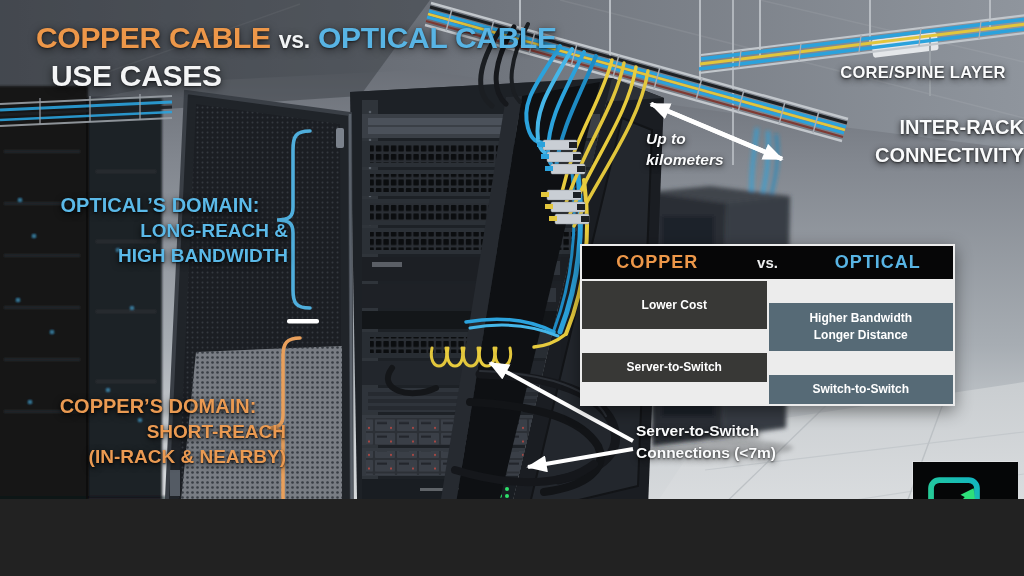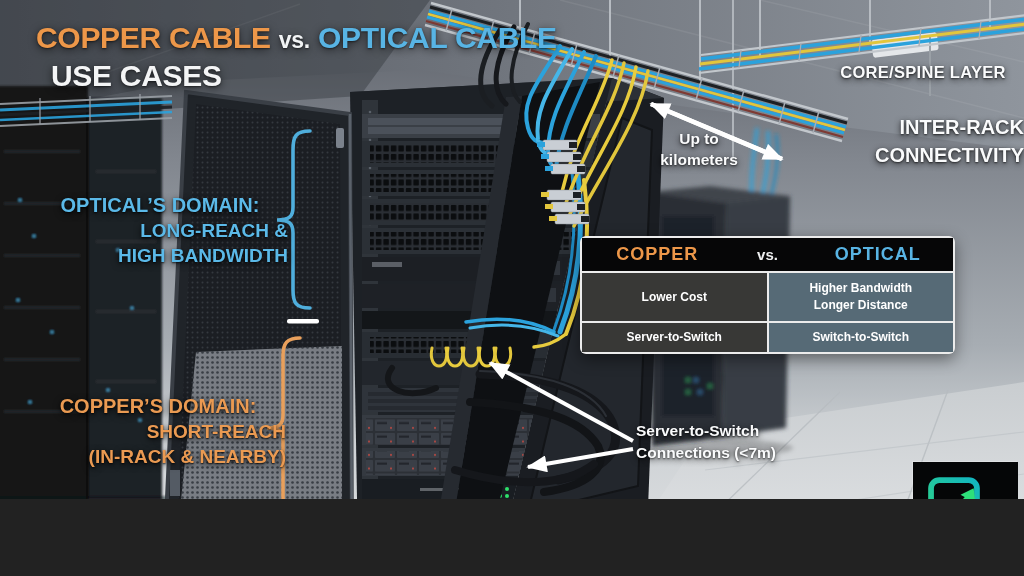--- a/index.html
+++ b/index.html
@@ -21,39 +21,39 @@
   
   .domain{width:256px;text-align:center;line-height:1.32;font-weight:800;
           text-shadow:0 2px 7px rgba(0,0,0,.8),0 1px 2px rgba(0,0,0,.7);}
   .domain .dl1{font-size:20px;}
   .domain .dl2{font-size:19px;text-align:right;}
   .optical-dom{left:32px;top:192px;color:#5BB9E8;}
   .copper-dom{left:30px;top:393px;color:#EA9A52;}
 
   
   .ann{color:#FAFBFC;font-weight:700;text-shadow:0 2px 6px rgba(0,0,0,.75),0 1px 2px rgba(0,0,0,.6);}
-  .dist{left:646px;top:129px;width:106px;text-align:center;font-size:15.5px;line-height:1.35;}
+  .dist{left:646px;top:129px;width:106px;text-align:left;font-size:15.5px;line-height:1.35;font-style:italic;}
   .core{left:826px;top:63px;width:194px;text-align:center;font-size:16.5px;letter-spacing:.3px;}
   .inter{left:856px;top:113px;width:168px;text-align:right;font-size:20px;line-height:1.4;}
   .ss{left:636px;top:420px;width:176px;font-size:15.5px;line-height:1.42;}
 
   
-  .cmp{left:580px;top:236px;width:371px;z-index:6;background:#ececec;padding:2px;
-       box-shadow:0 5px 16px rgba(0,0,0,.45);position:absolute;border-radius:6px;}
+  .cmp{left:580px;top:244px;width:371px;z-index:6;background:#ececec;padding:2px;
+       box-shadow:0 5px 16px rgba(0,0,0,.45);position:absolute;}
   .cmp-head{display:flex;align-items:center;height:33px;background:#060607;}
   .cmp-head .hc{flex:1;text-align:center;font-size:18px;font-weight:800;color:#ED9749;letter-spacing:1px;}
   .cmp-head .hv{width:70px;text-align:center;font-size:15px;font-weight:700;color:#EDEEEF;}
   .cmp-head .ho{flex:1;text-align:center;font-size:18px;font-weight:800;color:#58B4E4;letter-spacing:1px;}
   .cmp-body{display:grid;grid-template-columns:1fr 1fr;gap:2px;margin-top:2px;}
   .cell{display:flex;flex-direction:column;justify-content:center;text-align:center;
         color:#fff;font-size:12px;font-weight:700;line-height:1.38;}
   .cell.r1{height:48px;}
   .cell.r2{height:29px;}
   .cell.co{background:rgba(45,45,42,.94);}
-  .cell.op{background:rgba(77,98,110,.94);}
+  .cell.op{background:rgba(77,98,110,.94);margin-top:22px;}
 
   
   .logo{position:absolute;left:913px;top:462px;width:105px;height:114px;z-index:6;
         background:#050607;display:flex;align-items:center;justify-content:center;
         box-shadow:-1px -1px 0 rgba(255,255,255,.25);}
 </style>
 </head>
 <body>
 
 <div class="stage">

